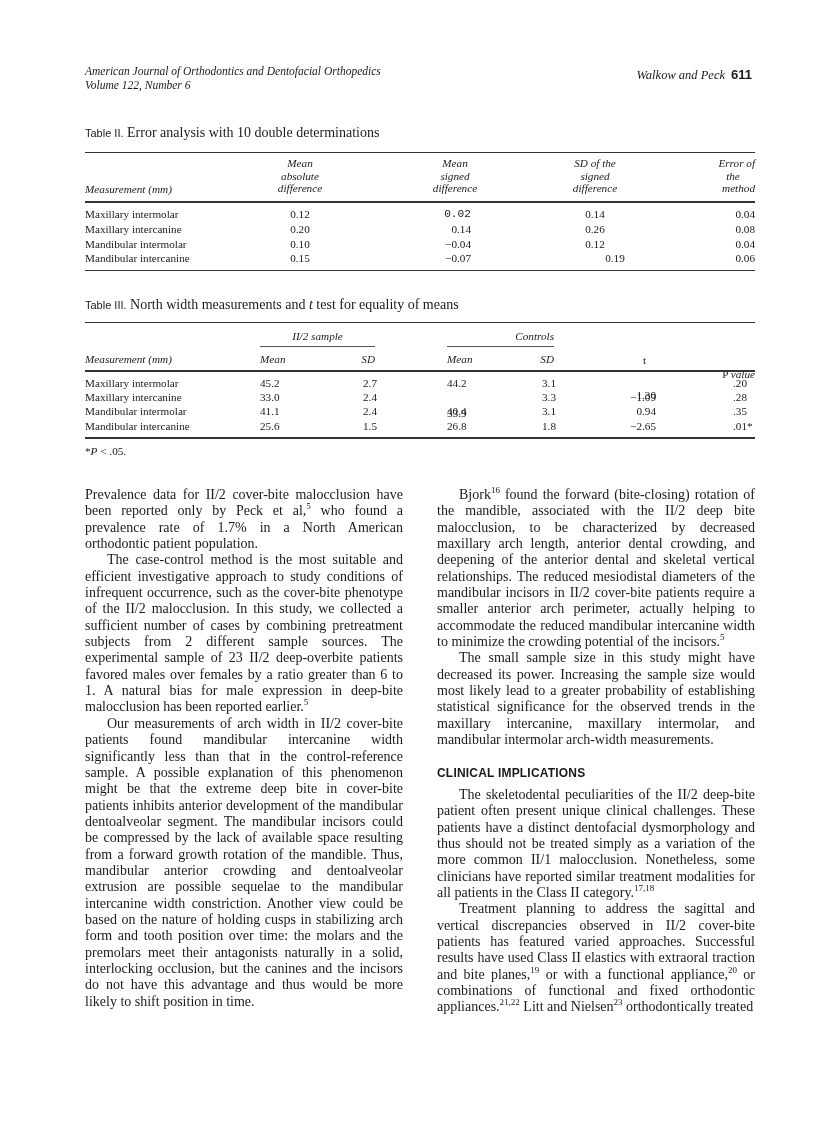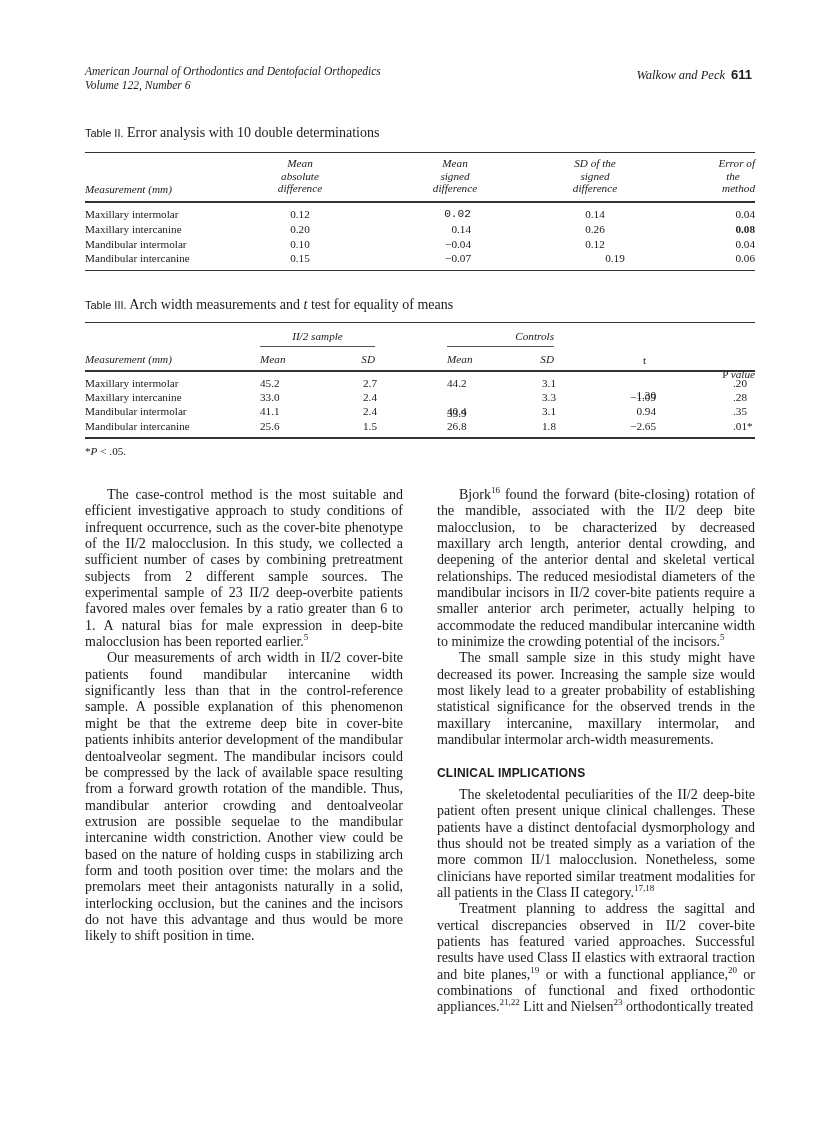--- a/index.html
+++ b/index.html
@@ -76,39 +76,39 @@
   <div class="abs cell" style="left:85px; top:207px;">Maxillary intermolar</div>
   <div class="abs cell ctr" style="left:270px; width:60px; top:207px;">0.12</div>
   <div class="abs cell rgt" style="left:420px; width:51px; top:207px;font-family:Liberation Mono, monospace;">0.02</div>
   <div class="abs cell ctr" style="left:565px; width:60px; top:207px;">0.14</div>
   <div class="abs cell rgt" style="left:700px; width:55px; top:207px;">0.04</div>
 
   <div class="abs cell" style="left:85px; top:222px;">Maxillary intercanine</div>
   <div class="abs cell ctr" style="left:270px; width:60px; top:222px;">0.20</div>
   <div class="abs cell rgt" style="left:420px; width:51px; top:222px;">0.14</div>
   <div class="abs cell ctr" style="left:565px; width:60px; top:222px;">0.26</div>
-  <div class="abs cell rgt" style="left:700px; width:55px; top:222px;font-weight:bold;">0.08</div>
+  <div class="abs cell rgt" style="left:700px; width:55px; top:222px;">0.08</div>
 
   <div class="abs cell" style="left:85px; top:237px;">Mandibular intermolar</div>
   <div class="abs cell ctr" style="left:270px; width:60px; top:237px;">0.10</div>
   <div class="abs cell rgt" style="left:420px; width:51px; top:237px;">−0.04</div>
   <div class="abs cell ctr" style="left:565px; width:60px; top:237px;">0.12</div>
   <div class="abs cell rgt" style="left:700px; width:55px; top:237px;">0.04</div>
 
   <div class="abs cell" style="left:85px; top:251px;">Mandibular intercanine</div>
   <div class="abs cell ctr" style="left:270px; width:60px; top:251px;">0.15</div>
   <div class="abs cell rgt" style="left:420px; width:51px; top:251px;">−0.07</div>
   <div class="abs cell ctr" style="left:585px; width:60px; top:251px;">0.19</div>
   <div class="abs cell rgt" style="left:700px; width:55px; top:251px;">0.06</div>
 </div>
 <div class="abs rule thin" style="top:270px;"></div>
 
 <div class="abs tcap" style="top:297px;">
   <span class="tl">Table III.</span>
-  <span>Arch width measurements and </span><i>t</i><span> test for equality of means</span>
+  <span>North width measurements and </span><i>t</i><span> test for equality of means</span>
 </div>
 <div class="abs rule thin" style="top:322px;"></div>
 
 <div>
   <div class="abs hcell ctr" style="left:260px; width:115px; top:330px;">II/2 sample</div>
   <div class="abs" style="left:260px; width:115px; top:346px; height:1.2px; background:#555;"></div>
   <div class="abs hcell ctr" style="left:447px; width:107px; top:330px;text-align:right;">Controls</div>
   <div class="abs" style="left:447px; width:107px; top:346px; height:1.2px; background:#555;"></div>
 
   <div class="abs hcell" style="left:85px; top:353px;">Measurement (mm)</div>
@@ -156,20 +156,21 @@
   <div class="abs cell" style="left:542px; top:419px;">1.8</div>
   <div class="abs cell rgt" style="left:610px; width:46px; top:419px;">−2.65</div>
   <div class="abs cell" style="left:733px; top:419px;">.01*</div>
 </div>
 <div class="abs rule thick" style="top:437px;"></div>
 <div class="abs cell" style="left:85px; top:444px;">
   <span>*</span><i>P</i><span> &lt; .05.</span>
 </div>
 
 <div class="abs col" style="left:85px; top:487px;">
+  <p><span>Prevalence data for II/2 cover-bite malocclusion have been reported only by Peck et al,</span><sup>5</sup><span> who found a prevalence rate of 1.7% in a North American orthodontic patient population.</span></p>
   <p class="ind"><span>The case-control method is the most suitable and efficient investigative approach to study conditions of infrequent occurrence, such as the cover-bite phenotype of the II/2 malocclusion. In this study, we collected a sufficient number of cases by combining pretreatment subjects from 2 different sample sources. The experimental sample of 23 II/2 deep-overbite patients favored males over females by a ratio greater than 6 to 1. A natural bias for male expression in deep-bite malocclusion has been reported earlier.</span><sup>5</sup></p>
   <p class="ind">Our measurements of arch width in II/2 cover-bite patients found mandibular intercanine width significantly less than that in the control-reference sample. A possible explanation of this phenomenon might be that the extreme deep bite in cover-bite patients inhibits anterior development of the mandibular dentoalveolar segment. The mandibular incisors could be compressed by the lack of available space resulting from a forward growth rotation of the mandible. Thus, mandibular anterior crowding and dentoalveolar extrusion are possible sequelae to the mandibular intercanine width constriction. Another view could be based on the nature of holding cusps in stabilizing arch form and tooth position over time: the molars and the premolars meet their antagonists naturally in a solid, interlocking occlusion, but the canines and the incisors do not have this advantage and thus would be more likely to shift position in time.</p>
 </div>
 
 <div class="abs col" style="left:437px; top:487px;">
   <p class="ind"><span>Bjork</span><sup>16</sup><span> found the forward (bite-closing) rotation of the mandible, associated with the II/2 deep bite malocclusion, to be characterized by decreased maxillary arch length, anterior dental crowding, and deepening of the anterior dental and skeletal vertical relationships. The reduced mesiodistal diameters of the mandibular incisors in II/2 cover-bite patients require a smaller anterior arch perimeter, actually helping to accommodate the reduced mandibular intercanine width to minimize the crowding potential of the incisors.</span><sup>5</sup></p>
   <p class="ind">The small sample size in this study might have decreased its power. Increasing the sample size would most likely lead to a greater probability of establishing statistical significance for the observed trends in the maxillary intercanine, maxillary intermolar, and mandibular intermolar arch-width measurements.</p>
   <div class="sect">CLINICAL IMPLICATIONS</div>
   <p class="ind"><span>The skeletodental peculiarities of the II/2 deep-bite patient often present unique clinical challenges. These patients have a distinct dentofacial dysmorphology and thus should not be treated simply as a variation of the more common II/1 malocclusion. Nonetheless, some clinicians have reported similar treatment modalities for all patients in the Class II category.</span><sup>17,18</sup></p>
   <p class="ind"><span>Treatment planning to address the sagittal and vertical discrepancies observed in II/2 cover-bite patients has featured varied approaches. Successful results have used Class II elastics with extraoral traction and bite planes,</span><sup>19</sup><span> or with a functional appliance,</span><sup>20</sup><span> or combinations of functional and fixed orthodontic appliances.</span><sup>21,22</sup><span> Litt and Nielsen</span><sup>23</sup><span> orthodontically treated</span></p>

